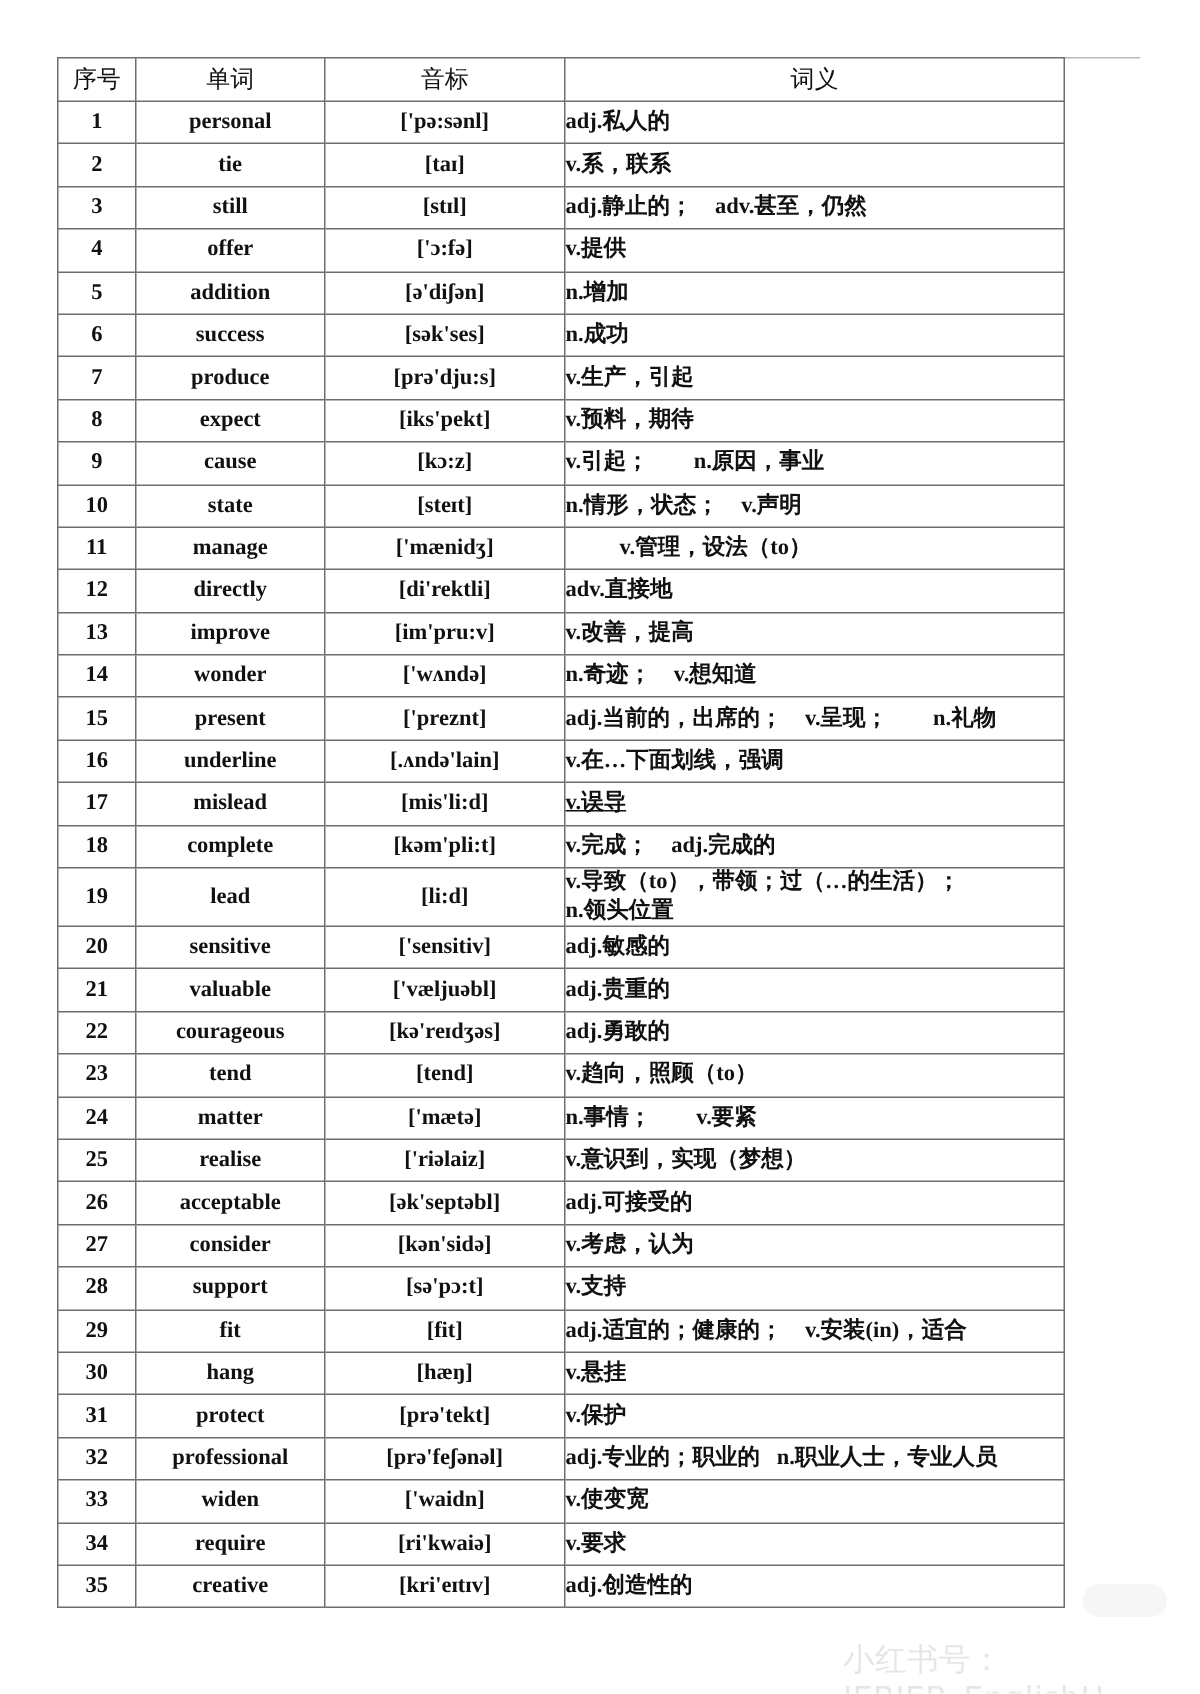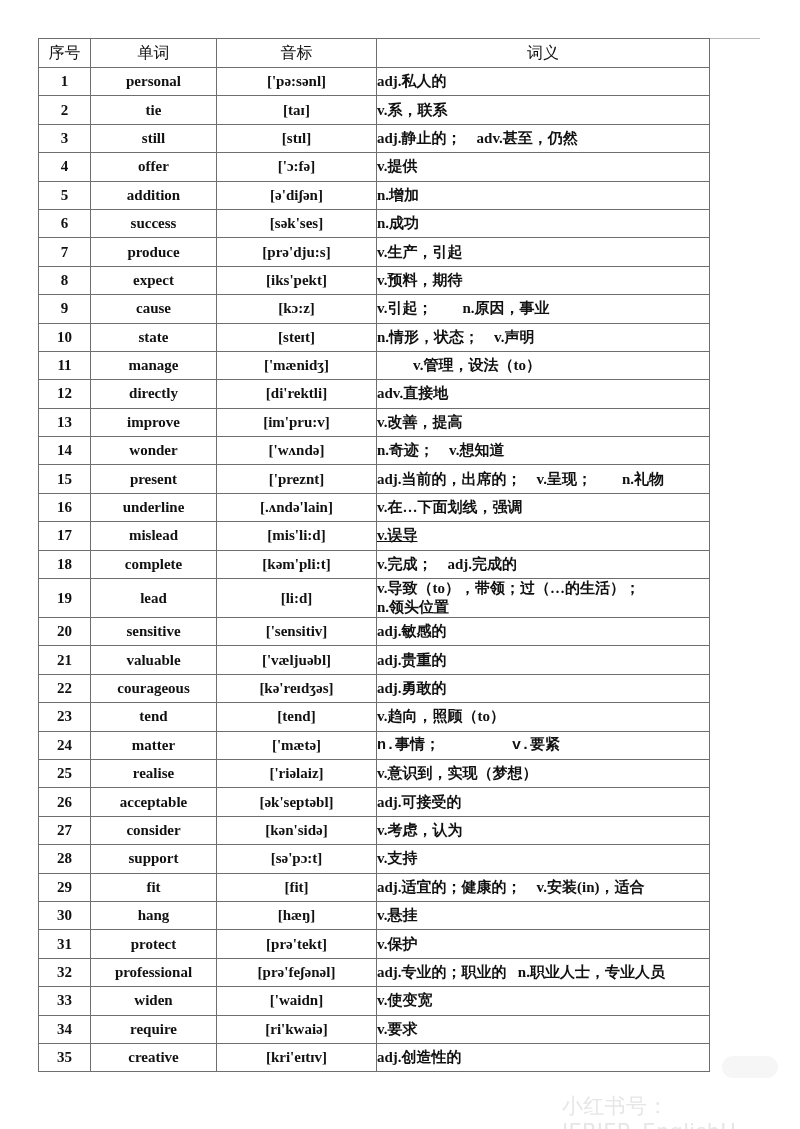--- a/index.html
+++ b/index.html
@@ -176,21 +176,21 @@
       <tr>
         <td class="no">23</td>
         <td class="word">tend</td>
         <td class="ipa">[tend]</td>
         <td class="meaning" style="white-space: pre;">v.趋向，照顾（to）</td>
       </tr>
       <tr>
         <td class="no">24</td>
         <td class="word">matter</td>
         <td class="ipa">['mætə]</td>
-        <td class="meaning" style="white-space: pre; font-family: Liberation Mono, monospace;">n.事情；        v.要紧</td>
+        <td class="meaning" style="white-space: pre;">n.事情；        v.要紧</td>
       </tr>
       <tr>
         <td class="no">25</td>
         <td class="word">realise</td>
         <td class="ipa">['riəlaiz]</td>
         <td class="meaning" style="white-space: pre;">v.意识到，实现（梦想）</td>
       </tr>
       <tr>
         <td class="no">26</td>
         <td class="word">acceptable</td>

